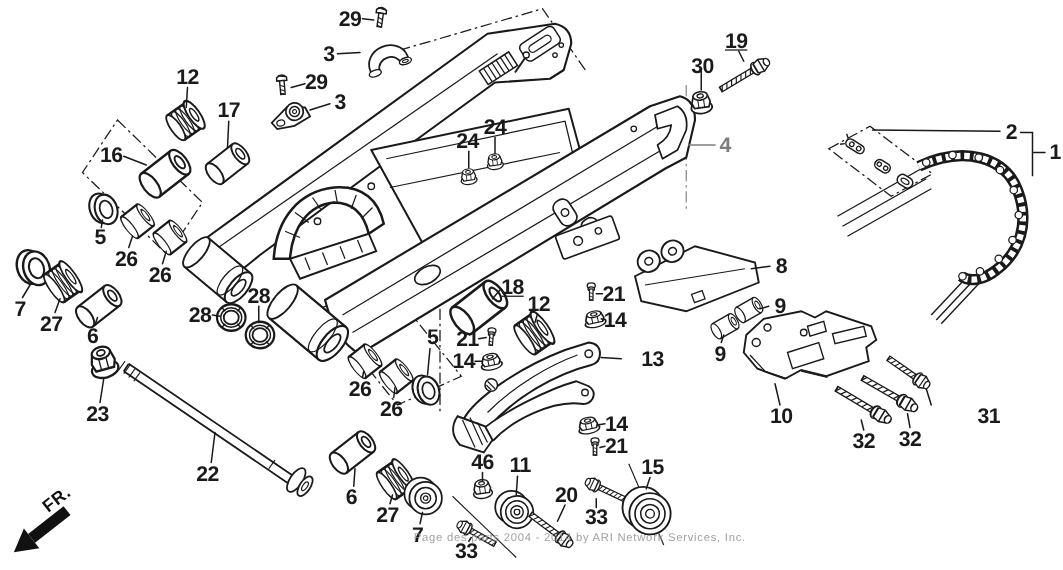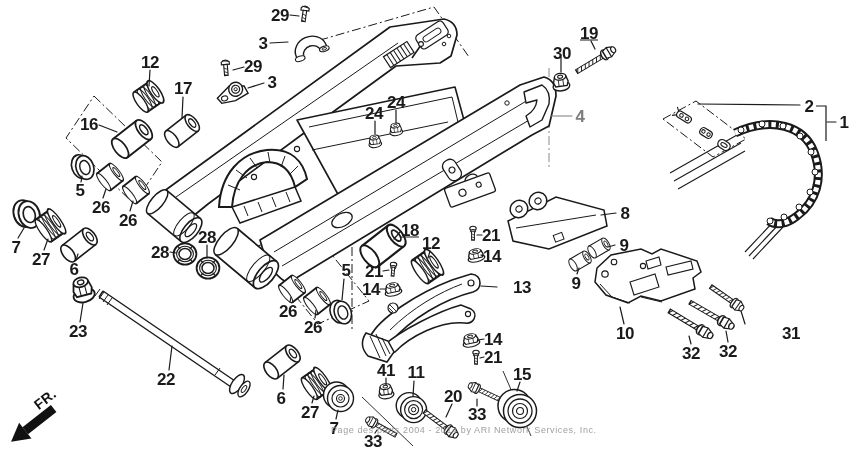--- a/index.html
+++ b/index.html
@@ -429,21 +429,21 @@
       <div class="part-label" style="left: 313px; top: 327px;">26</div>
       <div class="part-label" style="left: 431px; top: 243px;">12</div>
       <div class="part-label" style="left: 491px; top: 235px;">21</div>
       <div class="part-label" style="left: 492px; top: 256px;">14</div>
       <div class="part-label" style="left: 506px; top: 287px; margin-left: 16px;">13</div>
       <div class="part-label" style="left: 493px; top: 339px;">14</div>
       <div class="part-label" style="left: 493px; top: 357px;">21</div>
       <div class="part-label" style="left: 281px; top: 398px;">6</div>
       <div class="part-label" style="left: 310px; top: 412px;">27</div>
       <div class="part-label" style="left: 334px; top: 428px;">7</div>
-      <div class="part-label" style="left: 386px; top: 370px;">41</div>
+      <div class="part-label" style="left: 386px; top: 370px;">46</div>
       <div class="part-label" style="left: 416px; top: 372px;">11</div>
       <div class="part-label" style="left: 453px; top: 396px;">20</div>
       <div class="part-label" style="left: 477px; top: 414px;">33</div>
       <div class="part-label" style="left: 373px; top: 441px;">33</div>
       <div class="part-label" style="left: 522px; top: 374px;">15</div>
       <div class="part-label" style="left: 562px; top: 53px;">30</div>
       <div class="part-label" style="left: 589px; top: 33px; text-decoration: underline;">19</div>
       <div class="part-label highlight" style="left: 580px; top: 116px;">4</div>
       <div class="part-label" style="left: 809px; top: 106px;">2</div>
       <div class="part-label" style="left: 844px; top: 122px;">1</div>

